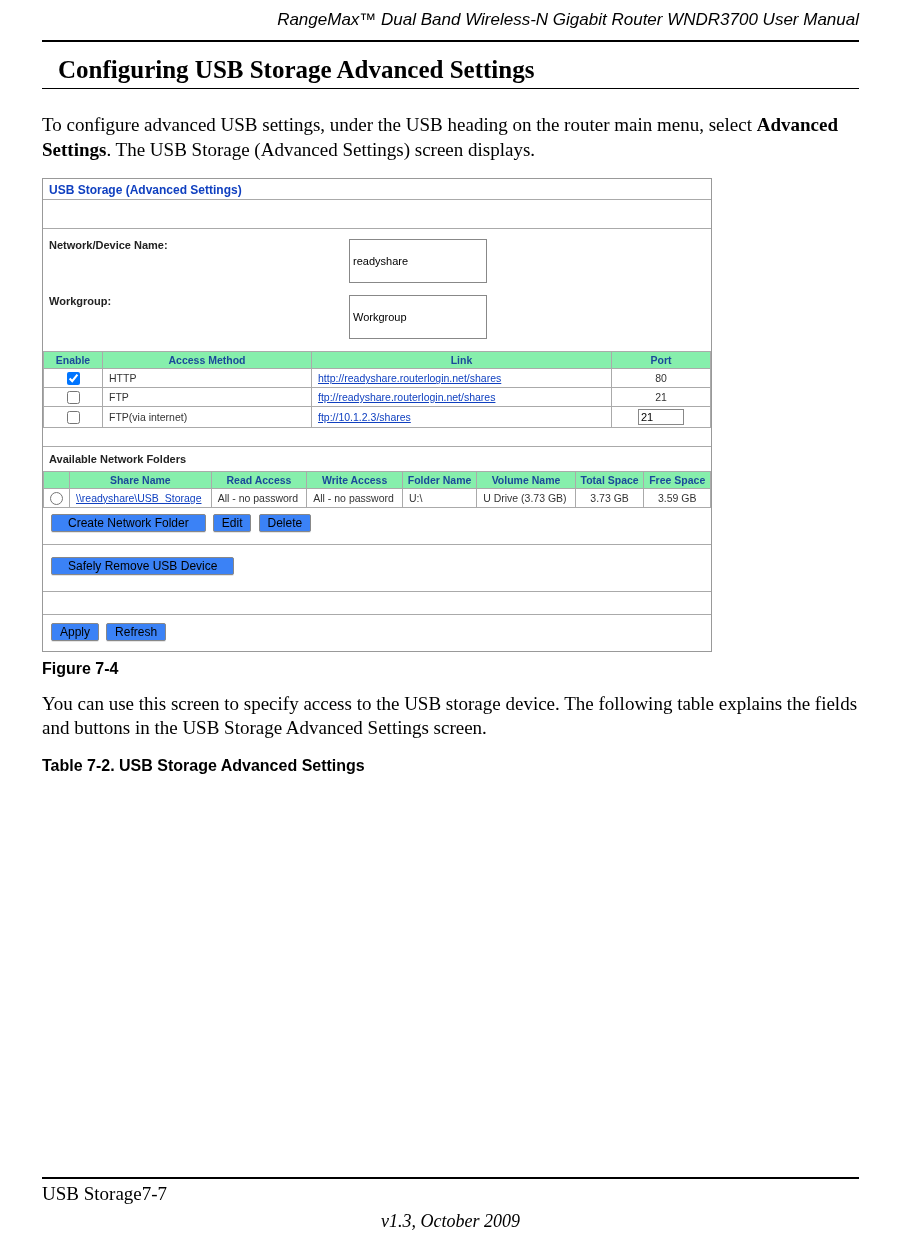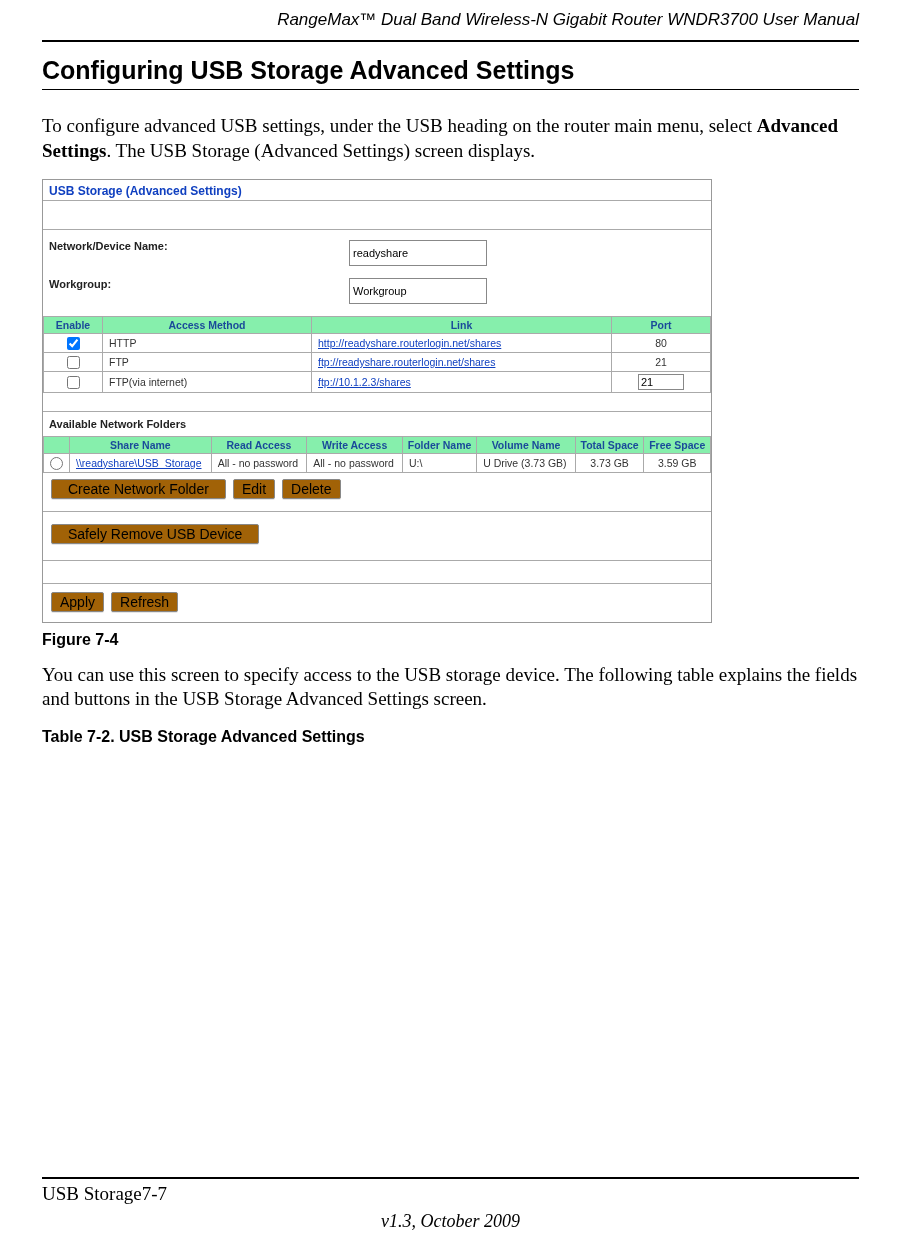--- a/index.html
+++ b/index.html
@@ -23,24 +23,24 @@
     font-size: 17px;
     padding-top: 10px;
     padding-bottom: 6px;
   }
   .hr-thick {
     border: none;
     border-top: 2px solid #000;
     margin: 4px 0 14px 0;
   }
   .section-title {
-    font-family: Liberation Sans, sans-serif;
+    font-family: Liberation Serif, serif;
     font-size: 25px;
     font-weight: bold;
-    margin: 6px 0 2px 0;
+    margin: 6px 0 2px 16px;
   }
   .section-underline {
     border: none;
     border-top: 1.5px solid #000;
     margin: 4px 0 24px 0;
   }
   .body-text {
     font-size: 19px;
     line-height: 1.3;
     margin: 10px 0 16px 0;
@@ -76,21 +76,21 @@
     width: 300px;
     font-weight: bold;
     font-size: 11px;
     color: #222;
   }
   .form-input {
     font-family: inherit;
     font-size: 11px;
     width: 130px;
     height: 16px;
-    padding: 4px 3px;
+    padding: 13px 3px;
     border: 1px solid #888;
     background: #fff;
   }
   .form-input-sm {
     font-family: inherit;
     font-size: 11px;
     width: 40px;
     height: 14px;
     padding: 0 2px;
     border: 1px solid #888;
@@ -117,24 +117,24 @@
     text-align: left;
     color: #333;
   }
   .tbl td.center { text-align: center; }
   .tbl td.link { color: #1040c0; text-decoration: underline; }
   .col-enable { width: 50px; }
   .col-method { width: 200px; }
   .col-port { width: 90px; }
   .btn {
     font-family: inherit;
-    font-size: 14px;
+    font-size: 12px;
     padding: 1px 8px;
     margin: 2px 2px;
-    background: #a16207;
+    background: #3b82f6;
     border: 1px solid #888;
     border-radius: 2px;
     box-shadow: 0 1px 0 rgba(0,0,0,0.1);
   }
   .btn-wide { padding-left: 16px; padding-right: 16px; }
   .section-label {
     font-weight: bold;
     font-size: 11px;
     padding: 6px;
     color: #222;

